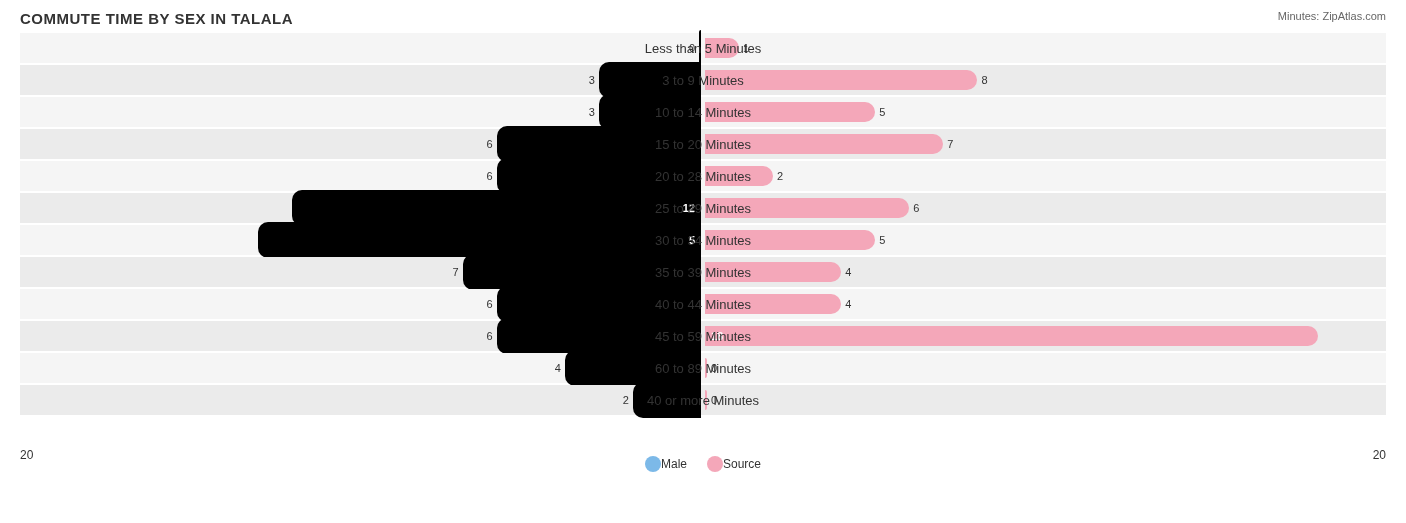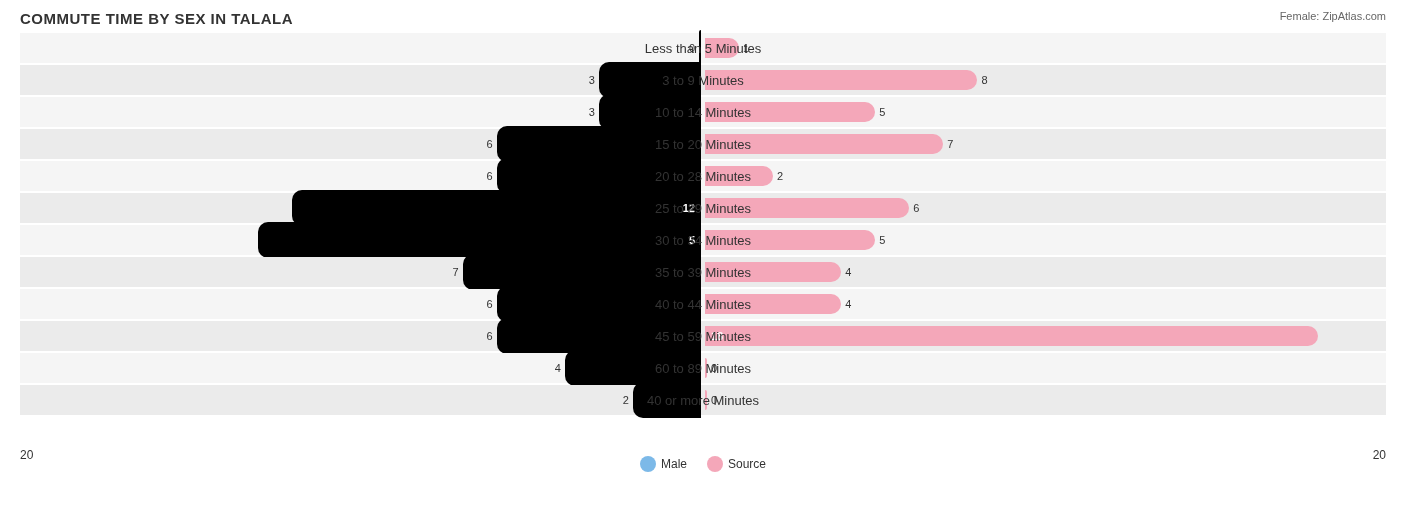--- a/index.html
+++ b/index.html
@@ -126,38 +126,37 @@
     .legend {
       display: flex;
       justify-content: center;
       align-items: center;
       gap: 20px;
       margin-top: 8px;
     }
     .legend-item {
       display: flex;
       align-items: center;
-      gap: 5px;
       font-size: 12px;
       color: #333;
     }
     .legend-box {
       width: 16px;
       height: 16px;
       border-radius: 50%;
     }
     .male-color { background: #7cb9e8; }
     .female-color { background: #f4a7b9; }
   </style>
 </head>
 <body>
 
 <div class="chart-container">
   <div class="chart-title">COMMUTE TIME BY SEX IN TALALA</div>
-  <div class="source-label">Female: ZipAtlas.com</div>
+  <div class="source-label">Minutes: ZipAtlas.com</div>
 
   <div class="chart-area" id="chart-area">
   <div class="bar-row">
     <div class="left-section">
       <span class="bar-value-left">0</span>
       <div class="male-bar" style="width:0%">
         
       </div>
     </div>
     <span class="label-center">Less than 5 Minutes</span>

